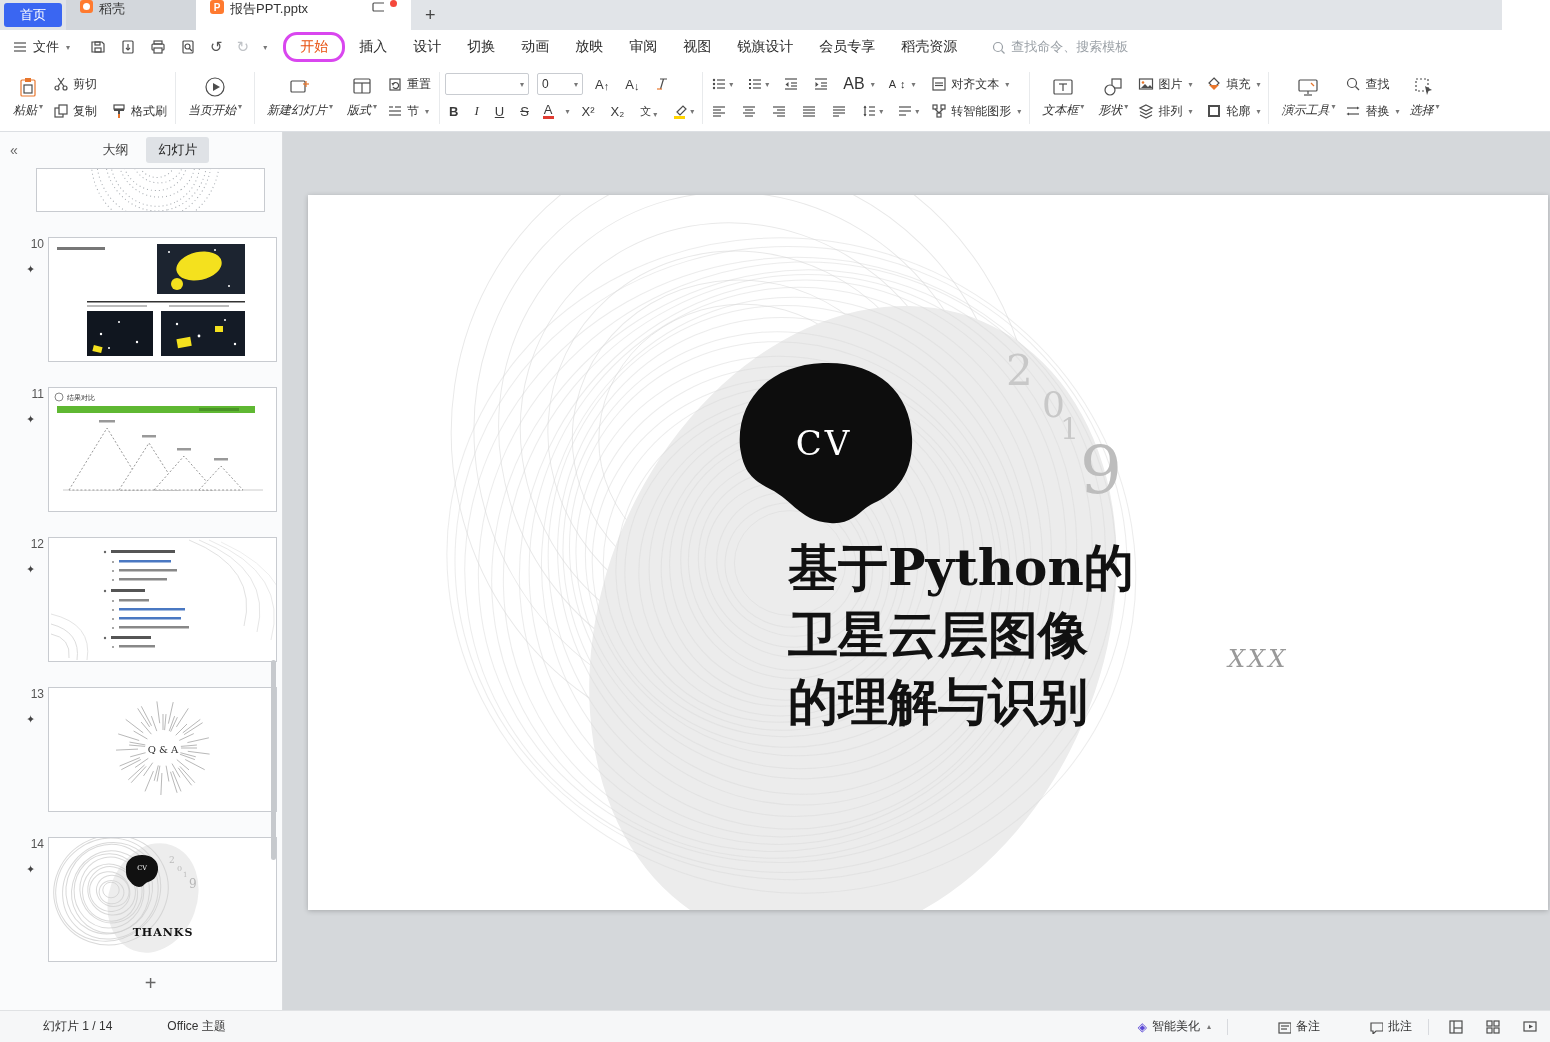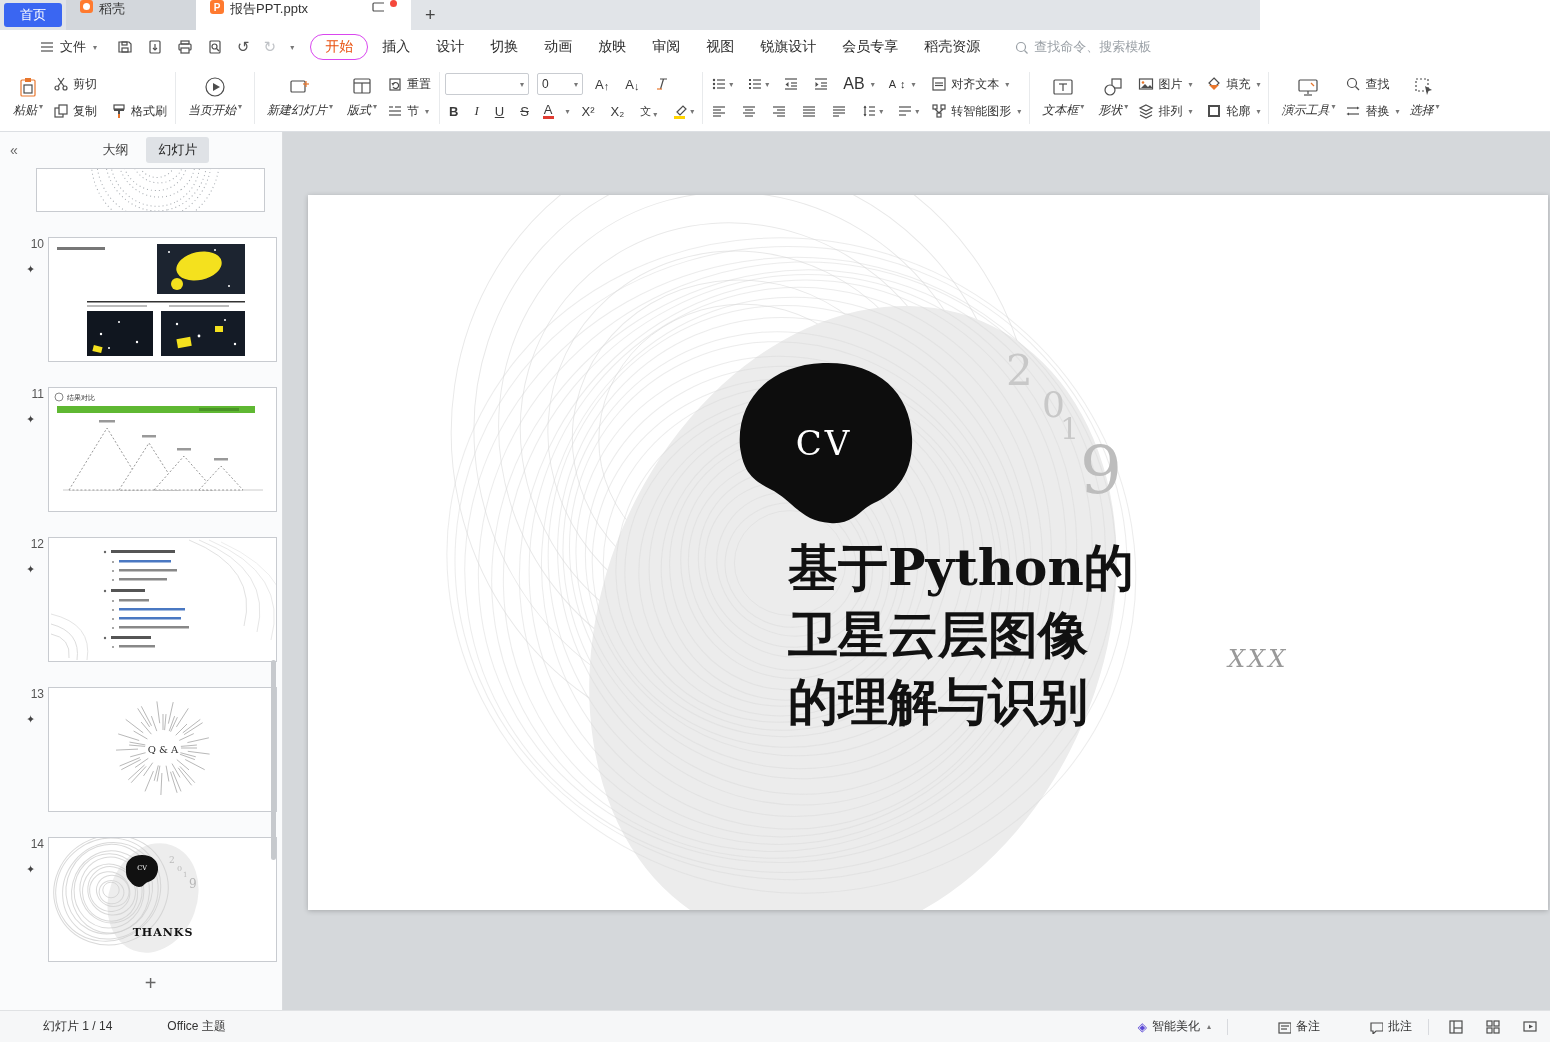--- a/index.html
+++ b/index.html
@@ -11,42 +11,42 @@
   svg.ic2 { width:22px; height:22px; display:block; }
   .ic *, .ic2 * { stroke:#4d4d4d; fill:none; stroke-width:1.2; }
   .ic .f, .ic2 .f { fill:#4d4d4d; stroke:none; }
   .ic .fo, .ic2 .fo { fill:#e8762c; stroke:none; }
   .ic .so, .ic2 .so { stroke:#e8762c; fill:none; }
   .ic .fy, .ic2 .fy { fill:#ffd400; stroke:none; }
   .ic .fw, .ic2 .fw { fill:#fff; stroke:#4d4d4d; }
   .cr { font-size:8px; color:#777; margin-left:2px; }
 
   
-  .tabbar { position:absolute; left:0; top:0; width:1260px; height:30px; background:#e1e4e8; display:flex; align-items:center; }
+  .tabbar { position:absolute; left:0; top:0; width:1502px; height:30px; background:#e1e4e8; display:flex; align-items:center; }
   .home-btn { margin:3px 4px; height:24px; padding:0 16px; background:#3a66f2; color:#fff; font-size:13px; border-radius:3px; display:flex; align-items:center; }
   .ttab { height:30px; display:flex; align-items:flex-start; gap:6px; padding:0 14px; font-size:13px; color:#333; }
   .ttab.daoke { background:#d3d7dc; width:130px; }
   .ttab.doc { background:#ffffff; width:215px; }
   .daoke-logo { width:13px; height:13px; border-radius:3px; background:#ff7a2f; position:relative; }
   .daoke-logo:after { content:""; position:absolute; left:3px; top:3px; width:7px; height:7px; border-radius:50%; background:#fff; }
   .ppt-logo { width:14px; height:14px; border-radius:3px; background:#ff7a2f; color:#fff; font-size:10px; font-weight:bold; display:flex; align-items:center; justify-content:center; }
   .tab-title { flex:1; white-space:nowrap; overflow:hidden; }
   .red-dot { width:7px; height:7px; border-radius:50%; background:#f5483b; }
   .newtab-btn { font-size:18px; color:#444; padding:0 14px; }
 
   
   .menubar { position:absolute; left:0; top:30px; width:1550px; height:34px; background:#fff; display:flex; align-items:center; }
-  .file-menu { display:flex; align-items:center; gap:5px; font-size:13px; color:#333; padding:0 10px 0 12px;margin-left:27px; }
+  .file-menu { display:flex; align-items:center; gap:5px; font-size:13px; color:#333; padding:0 10px 0 12px; }
   .qat { display:flex; align-items:center; gap:10px; padding:0 8px; }
   .qat .qbtn { padding:2px; }
   .undo-redo { font-size:15px; color:#555; }
   .undo-redo.disabled { color:#c0c3c7; }
   .ribbon-tabs { display:flex; align-items:center; gap:2px; margin-left:8px; }
   .rtab { font-size:14px; color:#2b2b2b; padding:4px 12px; white-space:nowrap; }
-  .rtab.active { color:#e8500f; border:1px solid #d946ef; border-radius:14px; padding:3px 14px; background:#fff; }
+  .rtab.active { color:#e8500f; border:3px solid #d946ef; border-radius:14px; padding:3px 14px; background:#fff; }
   .cmd-search { display:flex; align-items:center; gap:6px; margin-left:22px; font-size:13px; color:#9aa0a6; }
 
   
   .ribbon { position:absolute; left:0; top:64px; width:1550px; height:68px; background:#fff; border-bottom:1px solid #dcdfe3; display:flex; align-items:center; padding:0 6px; }
   .sep { width:1px; height:52px; background:#e8eaec; margin:0 5px; flex:0 0 1px; }
   .lgbtn { display:flex; flex-direction:column; align-items:center; justify-content:center; gap:4px; padding:4px 7px; font-size:12px; color:#333; white-space:nowrap; }
   .lgbtn .lab { display:flex; align-items:flex-start;font-style:italic; }
   .col2 { display:flex; flex-direction:column; justify-content:space-between; gap:6px; }
   .rowg { display:flex; align-items:center; gap:8px; }
   .smbtn { display:flex; align-items:center; gap:4px; font-size:12px; color:#333; padding:2px 3px; white-space:nowrap; }

